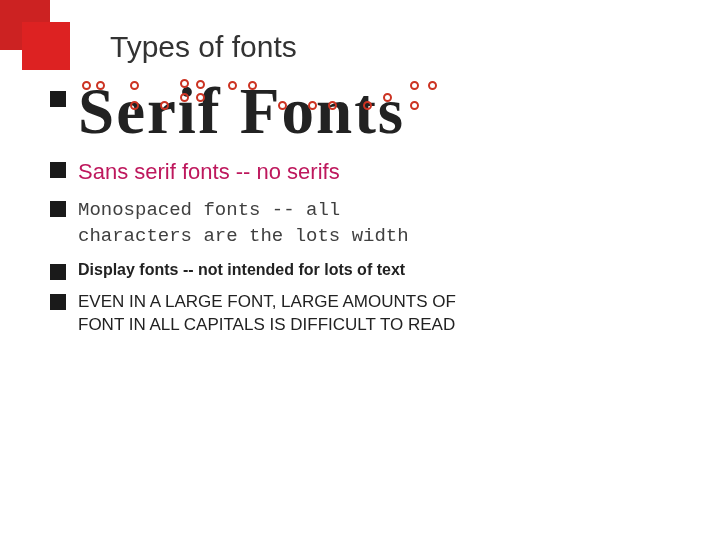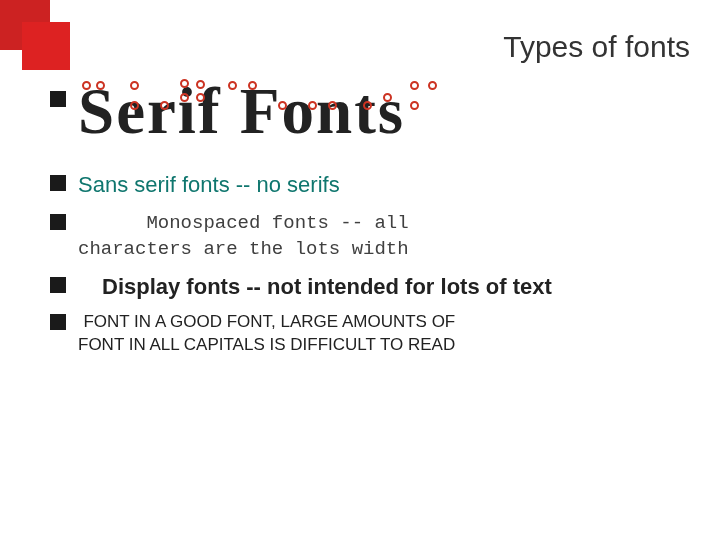--- a/index.html
+++ b/index.html
@@ -11,21 +11,20 @@
       font-family: Georgia, 'Times New Roman', serif;
       overflow: hidden;
     }
 
     .slide {
       width: 720px;
       height: 536px;
       background: #ffffff;
       padding: 20px 30px 20px 30px;
       position: relative;
-      text-align: right;
     }
 
     .header {
       position: relative;
       z-index: 1;
       padding-left: 80px;
       padding-top: 10px;
       margin-bottom: 10px;
     }
 
@@ -52,53 +51,52 @@
       height: 16px;
       background: #1a1a1a;
       flex-shrink: 0;
       margin-right: 12px;
       margin-top: 4px;
     }
 
     .list-text-sans {
       font-family: Arial, Helvetica, sans-serif;
       font-size: 22px;
-      color: #0f766e;
+      color: #be185d;
       line-height: 1.3;
     }
 
     .list-text-mono {
       font-family: 'Courier New', Courier, monospace;
       font-size: 19px;
       color: #404040;
       line-height: 1.4;
     }
 
     .list-text-display {
       font-family: Arial, Helvetica, sans-serif;
-      font-size: 22px;
+      font-size: 16px;
       font-weight: bold;
       color: #222222;
       line-height: 1.3;
-      margin-left: 24px;
     }
 
     .list-text-caps {
       font-family: Arial, Helvetica, sans-serif;
       font-size: 17px;
       color: #222222;
       line-height: 1.35;
     }
 
     
     .serif-heading-wrapper {
       position: relative;
       display: flex;
       align-items: center;
-      margin-bottom: 27px;
+      margin-bottom: 14px;
       margin-left: 0;
     }
 
     .serif-heading-wrapper .list-bullet {
       margin-top: 10px;
     }
 
     .serif-label {
       font-family: Georgia, 'Times New Roman', serif;
       font-size: 65px;
@@ -209,19 +207,19 @@
     </div>
 
     <div class="list-item">
       <div class="list-bullet"></div>
       <span class="list-text-display">Display fonts -- not intended for lots of text</span>
     </div>
 
     <div class="list-item">
       <div class="list-bullet" style="margin-top:3px;"></div>
       <div>
-        <div class="list-text-caps">FONT IN A GOOD FONT, LARGE AMOUNTS OF</div>
+        <div class="list-text-caps">EVEN IN A LARGE FONT, LARGE AMOUNTS OF</div>
         <div class="list-text-caps">FONT IN ALL CAPITALS IS DIFFICULT TO READ</div>
       </div>
     </div>
 
   </div>
 </div>
 
 </body></html>

